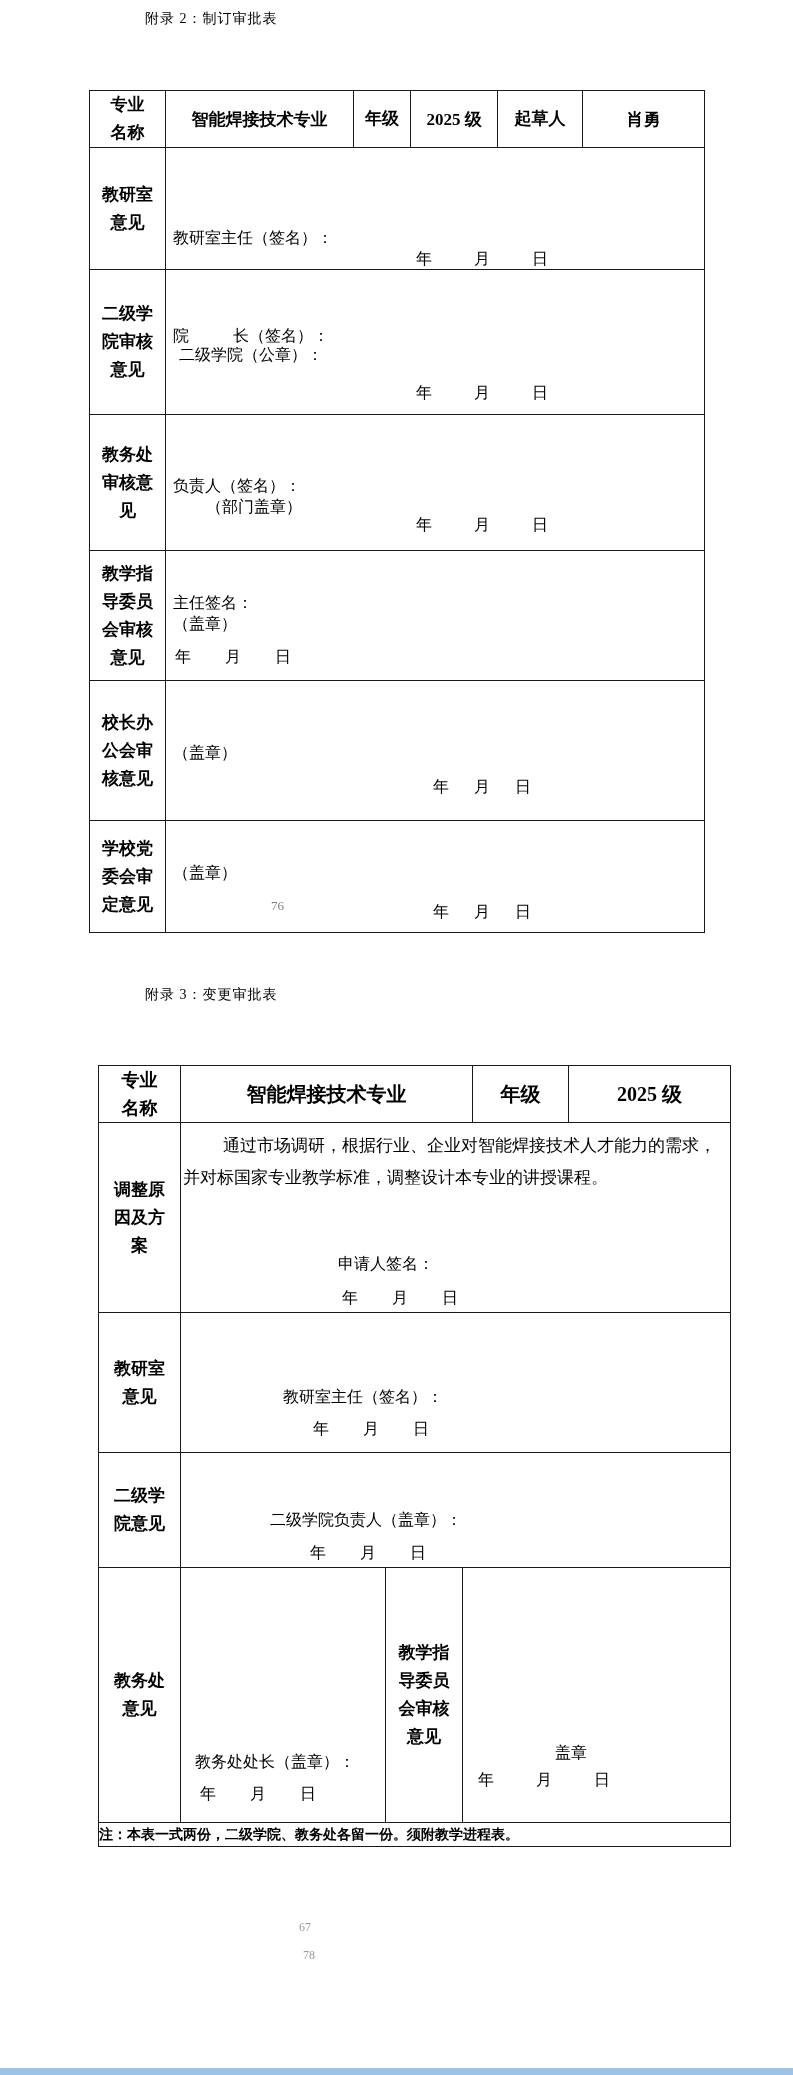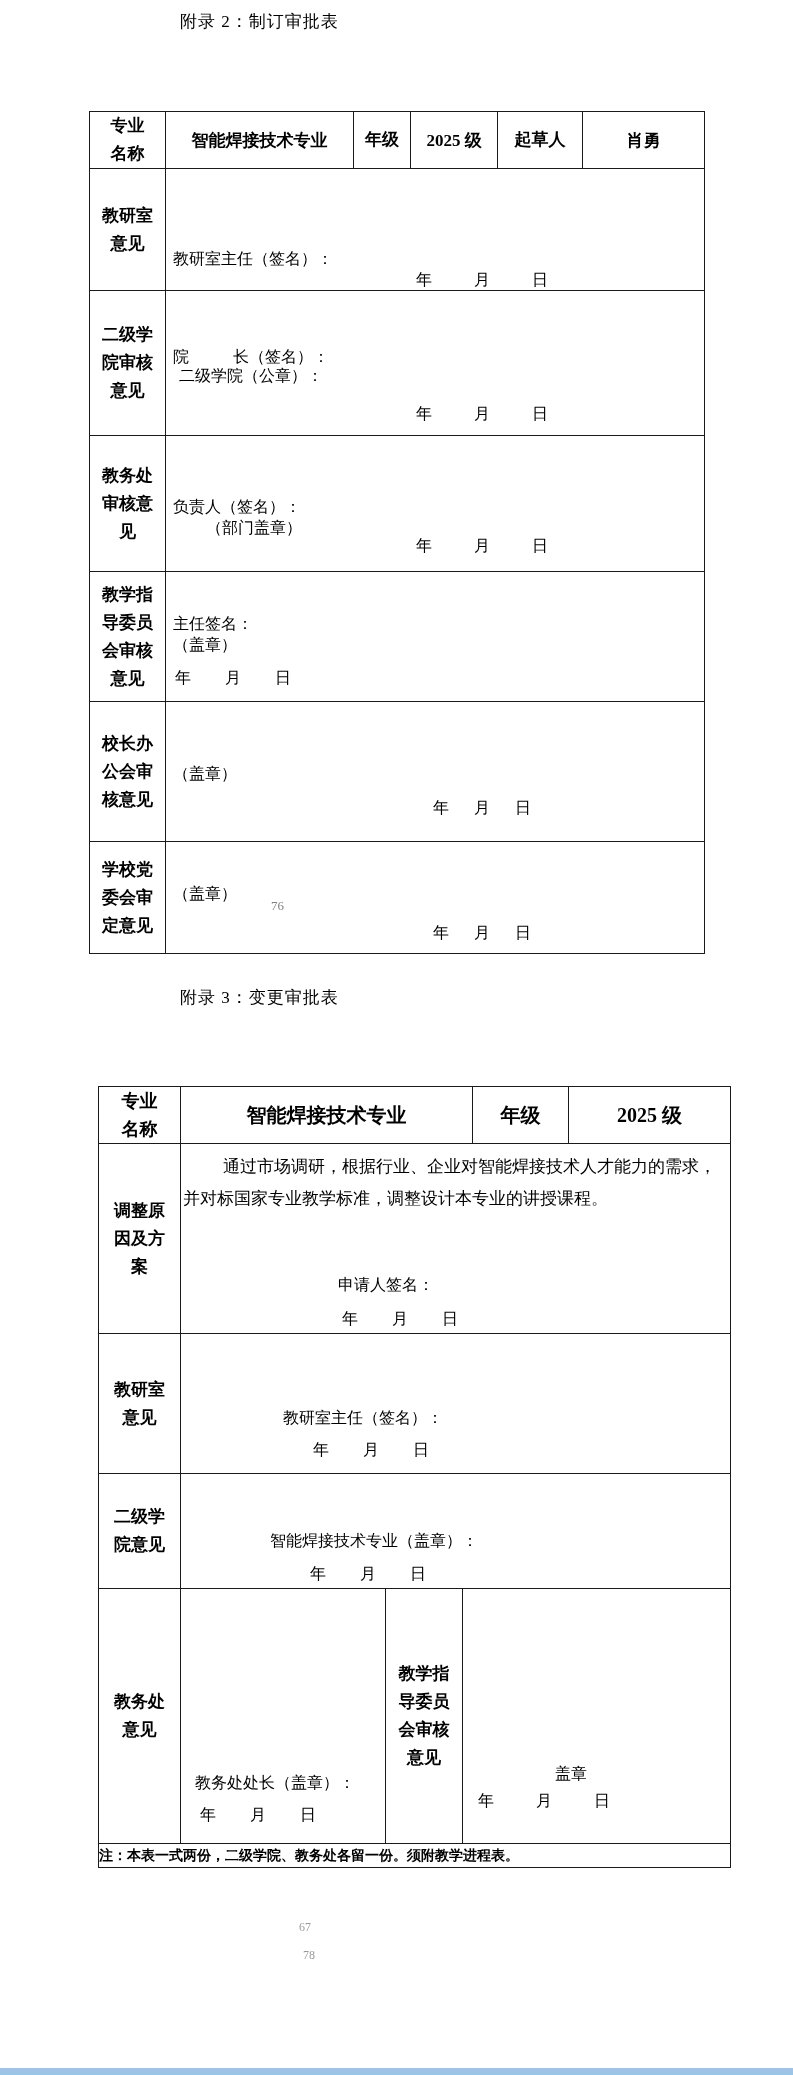--- a/index.html
+++ b/index.html
@@ -2,24 +2,24 @@
 <html><head>
 <meta charset="utf-8">
 <style>
   * { margin:0; padding:0; box-sizing:border-box; }
   html,body { background:#ffffff; }
   .page {
     position:relative; width:793px; height:2075px; background:#ffffff;
     overflow:hidden; color:#000;
     font-family:"Liberation Serif","DejaVu Serif",serif;
   }
-  .heading { position:absolute; left:145px; font-size:17px; letter-spacing:1px;margin-left:35px; }
+  .heading { position:absolute; left:145px; font-size:14px; letter-spacing:1px; }
   .doc-title { position:absolute; left:0; width:793px; text-align:center;
     font-weight:bold; font-size:25px; letter-spacing:1px; }
-  table.form { position:absolute; border-collapse:collapse; table-layout:fixed;margin-top:21px; }
+  table.form { position:absolute; border-collapse:collapse; table-layout:fixed; }
   .form td { border:1px solid #1a1a1a; padding:0; vertical-align:middle; position:relative; }
   .lbl  { text-align:center; font-weight:bold; font-size:17px; line-height:28px; white-space:pre-line; }
   .val  { text-align:center; font-weight:bold; font-size:17px; }
   .lbl2 { text-align:center; font-weight:bold; font-size:18px; line-height:28px; white-space:pre-line; }
   .val2 { text-align:center; font-weight:bold; font-size:20px; }
   .c { position:absolute; font-size:16px; white-space:pre; line-height:19px; }
   .para { font-size:17px;text-align:center; }
   .dw { word-spacing:38px; }
   .dm { word-spacing:30px; }
   .dn { word-spacing:21px; }
@@ -152,21 +152,21 @@
 意见</td>
         <td colspan="5">
           <span class="c" style="left:102px;top:74px">教研室主任（签名）：</span>
           <span class="c dm" style="left:132px;top:106px">年 月 日</span>
         </td>
       </tr>
       <tr style="height:115px">
         <td class="lbl">二级学
 院意见</td>
         <td colspan="5">
-          <span class="c" style="left:89px;top:57px">智能焊接技术专业（盖章）：</span>
+          <span class="c" style="left:89px;top:57px">二级学院负责人（盖章）：</span>
           <span class="c dm" style="left:129px;top:90px">年 月 日</span>
         </td>
       </tr>
       <tr style="height:255px">
         <td class="lbl">教务处
 意见</td>
         <td>
           <span class="c" style="left:14px;top:184px">教务处处长（盖章）：</span>
           <span class="c dm" style="left:19px;top:216px">年 月 日</span>
         </td>

